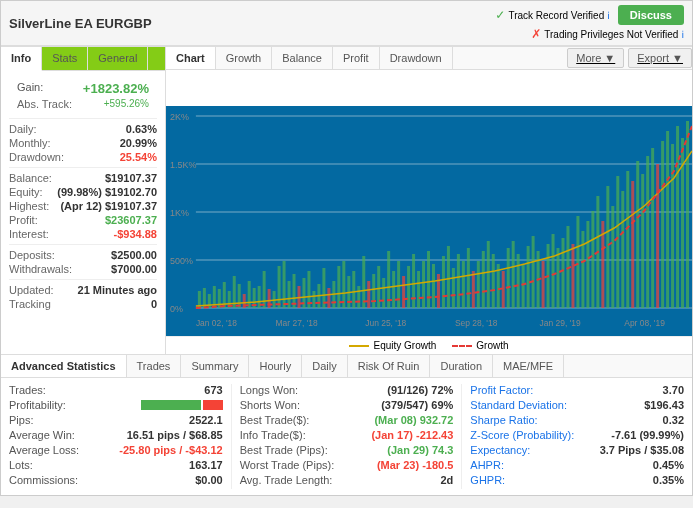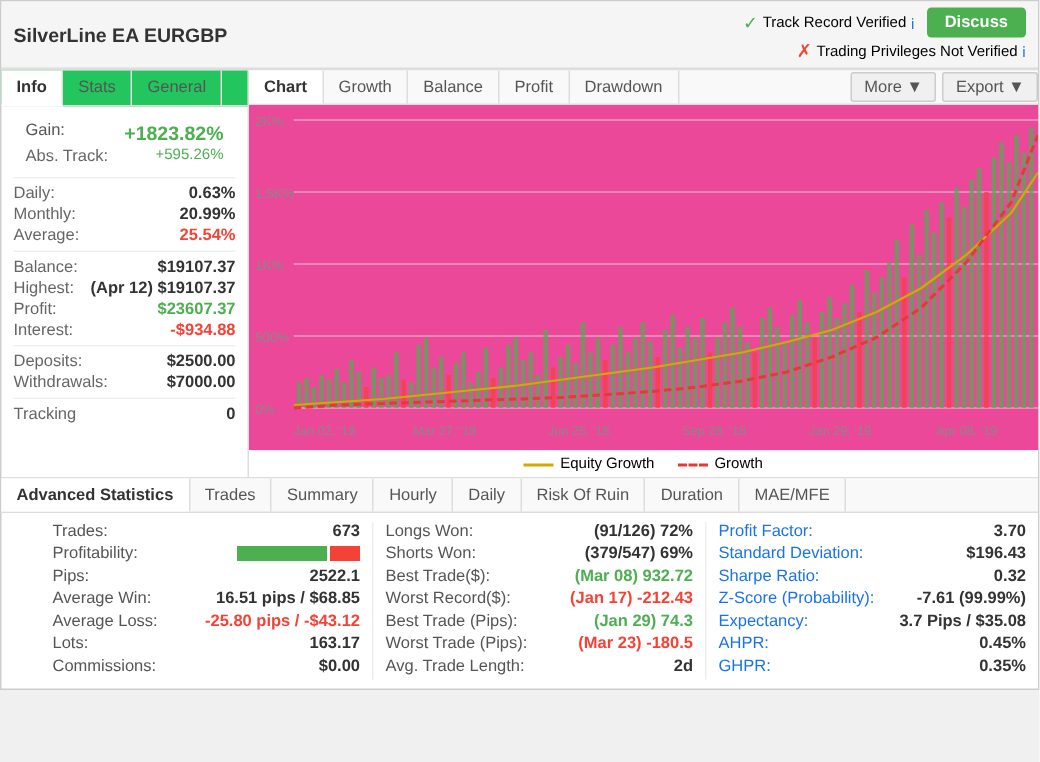--- a/index.html
+++ b/index.html
@@ -17,57 +17,57 @@
     .verify-item { display: flex; align-items: center; gap: 3px; font-size: 10px; }
     .check-icon { color: #4caf50; font-size: 12px; }
     .x-icon { color: #f44336; font-size: 12px; }
     .discuss-btn { background: #4caf50; color: white; border: none; padding: 4px 12px; font-size: 11px; font-weight: bold; cursor: pointer; border-radius: 3px; }
     
     
     .content-area { display: flex; border-top: 1px solid #ddd; }
     
     
     .left-panel { width: 165px; border-right: 1px solid #ddd; flex-shrink: 0; }
-    .tab-bar { display: flex; border-bottom: 1px solid #ddd; background: #22c55e; }
+    .tab-bar { display: flex; border-bottom: 1px solid #ddd; background: #84cc16; }
     .tab { padding: 5px 10px; cursor: pointer; font-size: 11px; color: #555; border-right: 1px solid #ddd; }
     .tab.active { background: #fff; color: #333; font-weight: bold; border-bottom: 2px solid #fff; margin-bottom: -1px; }
     
     .info-content { padding: 6px 8px; }
     .info-row { display: flex; justify-content: space-between; margin-bottom: 2px; }
     .info-label { color: #666; }
     .info-value { color: #333; font-weight: bold; text-align: right; }
     .info-value.green { color: #4caf50; }
     .info-value.red { color: #f44336; }
     .info-divider { border-top: 1px solid #eee; margin: 4px 0; }
     .gain-label { font-size: 11px; font-weight: normal; color: #555; }
     .gain-value { font-size: 13px; font-weight: bold; color: #4caf50; }
     .abs-gain { font-size: 10px; color: #4caf50; }
     
     
     .right-panel { flex: 1; }
     .chart-tab-bar { display: flex; border-bottom: 1px solid #ddd; background: #f9f9f9; align-items: center; justify-content: space-between; }
     .chart-tabs { display: flex; }
     .chart-tab { padding: 5px 10px; cursor: pointer; font-size: 11px; color: #555; border-right: 1px solid #ddd; }
     .chart-tab.active { background: #fff; color: #333; font-weight: bold; }
-    .chart-actions { display: flex; align-items: flex-end; }
+    .chart-actions { display: flex; align-items: flex-end; text-decoration: underline; }
     .chart-action-btn { padding: 3px 8px; font-size: 11px; color: #555; cursor: pointer; background: #f0f0f0; border: 1px solid #ccc; margin-left: 4px; border-radius: 2px; }
     
-    .chart-area { height: 230px; position: relative; overflow: hidden; background: #ec4899; }
+    .chart-area { height: 230px; position: relative; overflow: hidden; background: #0369a1; margin-top: 36px; }
     
     
     .chart-legend { display: flex; gap: 16px; justify-content: center; padding: 3px 0; border-top: 1px solid #eee; font-size: 10px; }
     .legend-item { display: flex; align-items: center; gap: 4px; }
     
     
     .bottom-section { border-top: 1px solid #ddd; }
     .bottom-tab-bar { display: flex; border-bottom: 1px solid #ddd; background: #f9f9f9; }
     .bottom-tab { padding: 5px 10px; cursor: pointer; font-size: 11px; color: #555; border-right: 1px solid #ddd; white-space: nowrap; }
     .bottom-tab.active { background: #fff; color: #333; font-weight: bold; }
     
-    .stats-content { display: flex; padding: 6px 0; margin-left: 26px; }
+    .stats-content { display: flex; padding: 6px 0; }
     .stats-col { flex: 1; padding: 0 8px; border-right: 1px solid #eee; }
     .stats-col:last-child { border-right: none; }
     .stat-row { display: flex; justify-content: space-between; margin-bottom: 3px; align-items: center; }
     .stat-label { color: #555; white-space: nowrap; }
     .stat-label a { color: #1a73e8; text-decoration: none; }
     .stat-value { color: #333; font-weight: bold; text-align: right; white-space: nowrap; }
     .stat-value.green { color: #4caf50; }
     .stat-value.red { color: #f44336; }
     
     
@@ -133,28 +133,35 @@
 
         <div class="info-row">
           <span class="info-label">Daily:</span>
           <span class="info-value">0.63%</span>
         </div>
         <div class="info-row">
           <span class="info-label">Monthly:</span>
           <span class="info-value">20.99%</span>
         </div>
         <div class="info-row">
-          <span class="info-label">Average:</span>
+          <span class="info-label">Drawdown:</span>
           <span class="info-value red">25.54%</span>
         </div>
         <div class="info-divider"></div>
 
         <div class="info-row">
           <span class="info-label">Balance:</span>
           <span class="info-value">$19107.37</span>
+        </div>
+        <div class="info-row">
+          <span class="info-label">Equity:</span>
+          <span class="info-value">
+            <span>(99.98%)</span>
+            <span>$19102.70</span>
+          </span>
         </div>
         <div class="info-row">
           <span class="info-label">Highest:</span>
           <span class="info-value">
             <span>(Apr 12)</span>
             <span>$19107.37</span>
           </span>
         </div>
         <div class="info-row">
           <span class="info-label">Profit:</span>
@@ -169,20 +176,24 @@
         <div class="info-row">
           <span class="info-label">Deposits:</span>
           <span class="info-value">$2500.00</span>
         </div>
         <div class="info-row">
           <span class="info-label">Withdrawals:</span>
           <span class="info-value">$7000.00</span>
         </div>
         <div class="info-divider"></div>
 
+        <div class="info-row">
+          <span class="info-label">Updated:</span>
+          <span class="info-value">21 Minutes ago</span>
+        </div>
         <div class="info-row">
           <span class="info-label">Tracking</span>
           <span class="info-value">0</span>
         </div>
       </div>
     </div>
 
     <div class="right-panel">
       <div class="chart-tab-bar">
         <div class="chart-tabs">
@@ -397,21 +408,21 @@
         </div>
         <div class="stat-row">
           <span class="stat-label">Shorts Won:</span>
           <span class="stat-value">(379/547) 69%</span>
         </div>
         <div class="stat-row">
           <span class="stat-label">Best Trade($):</span>
           <span class="stat-value green">(Mar 08) 932.72</span>
         </div>
         <div class="stat-row">
-          <span class="stat-label">Worst Record($):</span>
+          <span class="stat-label">Info Trade($):</span>
           <span class="stat-value red">(Jan 17) -212.43</span>
         </div>
         <div class="stat-row">
           <span class="stat-label">Best Trade (Pips):</span>
           <span class="stat-value green">(Jan 29) 74.3</span>
         </div>
         <div class="stat-row">
           <span class="stat-label">Worst Trade (Pips):</span>
           <span class="stat-value red">(Mar 23) -180.5</span>
         </div>

